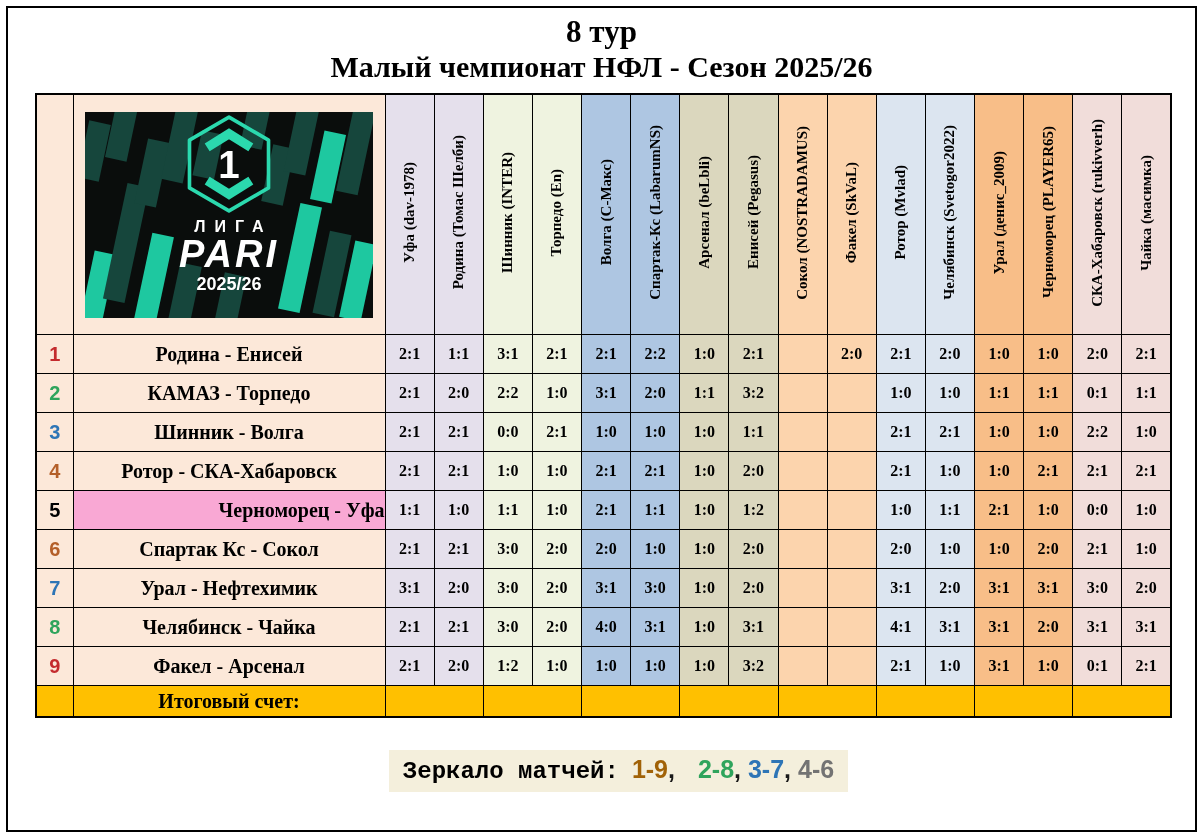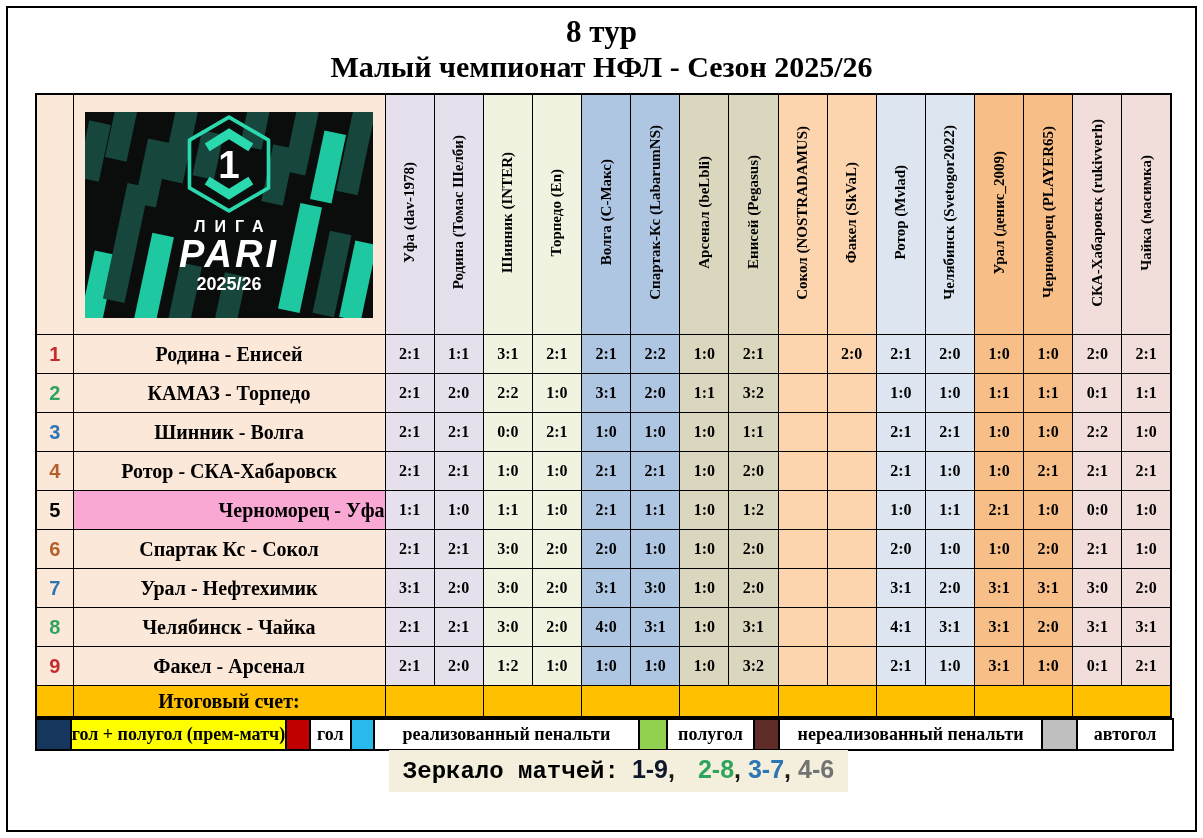--- a/index.html
+++ b/index.html
@@ -342,34 +342,20 @@
           <td colspan="2"></td>
           <td colspan="2"></td>
           <td colspan="2"></td>
           <td colspan="2"></td>
           <td colspan="2"></td>
           <td colspan="2"></td>
         </tr>
     </tfoot>
   </table>
 
-  <div class="legend">
-      <div class="lsw" style="background: rgb(23, 54, 93); width: 35px;"></div>
-      <div class="llb" style="width: 215px; background: rgb(255, 255, 0);">гол + полугол (прем-матч)</div>
-      <div class="lsw" style="background: rgb(192, 0, 0); width: 24px;"></div>
-      <div class="llb" style="width: 41px; background: rgb(255, 255, 255);">гол</div>
-      <div class="lsw" style="background: rgb(41, 185, 236); width: 23px;"></div>
-      <div class="llb" style="width: 266px; background: rgb(255, 255, 255);">реализованный  пенальти</div>
-      <div class="lsw" style="background: rgb(146, 208, 80); width: 28px;"></div>
-      <div class="llb" style="width: 87px; background: rgb(255, 255, 255);">полугол</div>
-      <div class="lsw" style="background: rgb(95, 44, 40); width: 25px;"></div>
-      <div class="llb" style="width: 264px; background: rgb(255, 255, 255);">нереализованный пенальти</div>
-      <div class="lsw" style="background: rgb(191, 191, 191); width: 35px;"></div>
-      <div class="llb" style="width: 96px; background: rgb(255, 255, 255);">автогол</div>
-    </div>
 </div>
 
 <div class="mirror">
   <span class="mstrip">
     <span class="mlabel">Зеркало матчей:</span>
-    <span class="mpairs"> <span class="mpair" style="color: #0f172a; margin-left: 9px;">1-9</span><span class="msep">, </span><span class="mpair" style="color: rgb(47, 164, 92); margin-left: 16px;">2-8</span><span class="msep">, </span><span class="mpair" style="color: rgb(46, 117, 182);">3-7</span><span class="msep">, </span><span class="mpair" style="color: #737373;">4-6</span></span>
+    <span class="mpairs"> <span class="mpair" style="color: #a16207; margin-left: 9px;">1-9</span><span class="msep">, </span><span class="mpair" style="color: rgb(47, 164, 92); margin-left: 16px;">2-8</span><span class="msep">, </span><span class="mpair" style="color: rgb(46, 117, 182);">3-7</span><span class="msep">, </span><span class="mpair" style="color: #737373;">4-6</span></span>
   </span>
 </div>
 
 </body></html>

